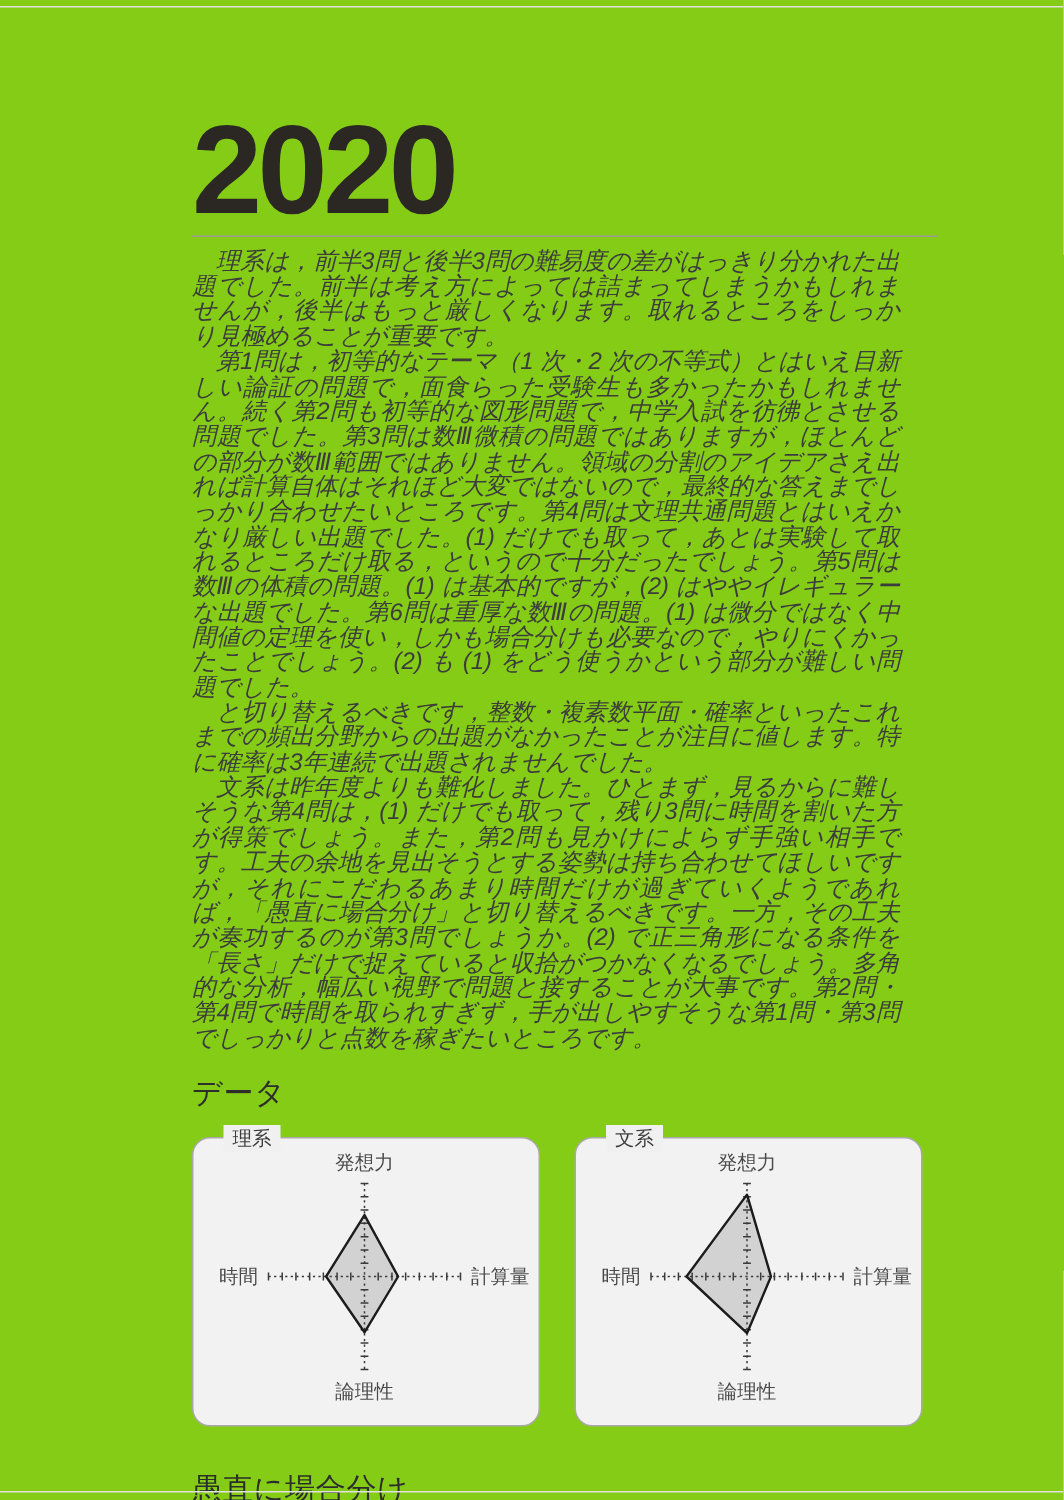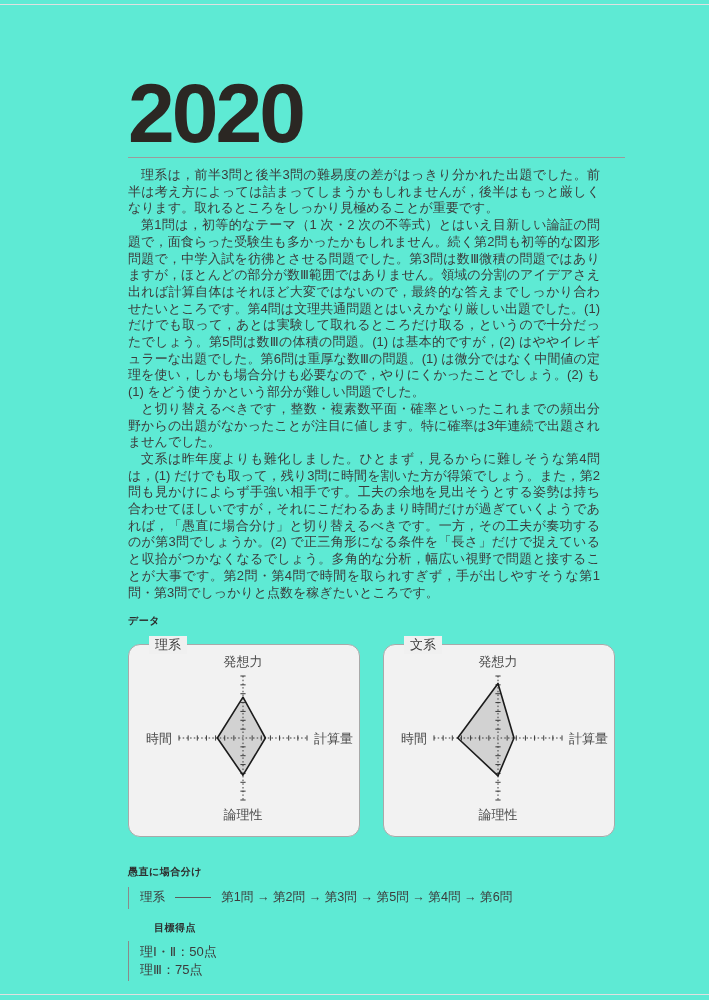--- a/index.html
+++ b/index.html
@@ -1,38 +1,38 @@
 <!DOCTYPE html>
 <html><head>
 <meta charset="utf-8">
 <style>
   * { margin:0; padding:0; box-sizing:border-box; }
   html,body { background:#d8d8d8; }
   .page {
     position:relative; width:709px; height:1000px; margin:0 auto;
-    background:#5eead4; overflow:hidden;
+    background:#84cc16; overflow:hidden;
     font-family:"Liberation Sans","DejaVu Sans",sans-serif;
     color:#3c3c3c;
   }
   .scan-edge { position:absolute; left:0; width:709px; height:1px; background:#e0e0e0; }
   .scan-edge.top { top:4px; }
   .scan-edge.bottom { top:994px; }
   .content { padding:75px 84px 0 128px; }
   h1.year {
     font-size:84px; line-height:76px; font-weight:bold;
     letter-spacing:-3px; color:#2b2723;
   }
   .divider { width:100%; height:1px; background:#9b9b9b; margin-top:6px; }
   .body-text {
     width:472px; margin-top:9px;
-    font-size:13px; line-height:16.7px; text-align:justify;
+    font-size:16px; line-height:16.7px; text-align:justify;font-style:italic;
   }
   .body-text p { text-indent:1em; }
   h2.sec {
-    font-size:10px; font-weight:bold; color:#2d2d2d; letter-spacing:0.5px;
+    font-size:20px; font-weight:normal; color:#2d2d2d; letter-spacing:0.5px;
   }
   h2.data-sec { margin-top:13px; }
   .charts-row { display:flex; gap:23px; margin-top:16px; }
   .chart-box {
     position:relative; width:232px; height:193px;
     border:1px solid #a9a9a9; border-radius:12px; background:#f2f2f2;
     display:flex; align-items:center; justify-content:center;
   }
   .chart-legend {
     position:absolute; top:-9px; left:20px;

